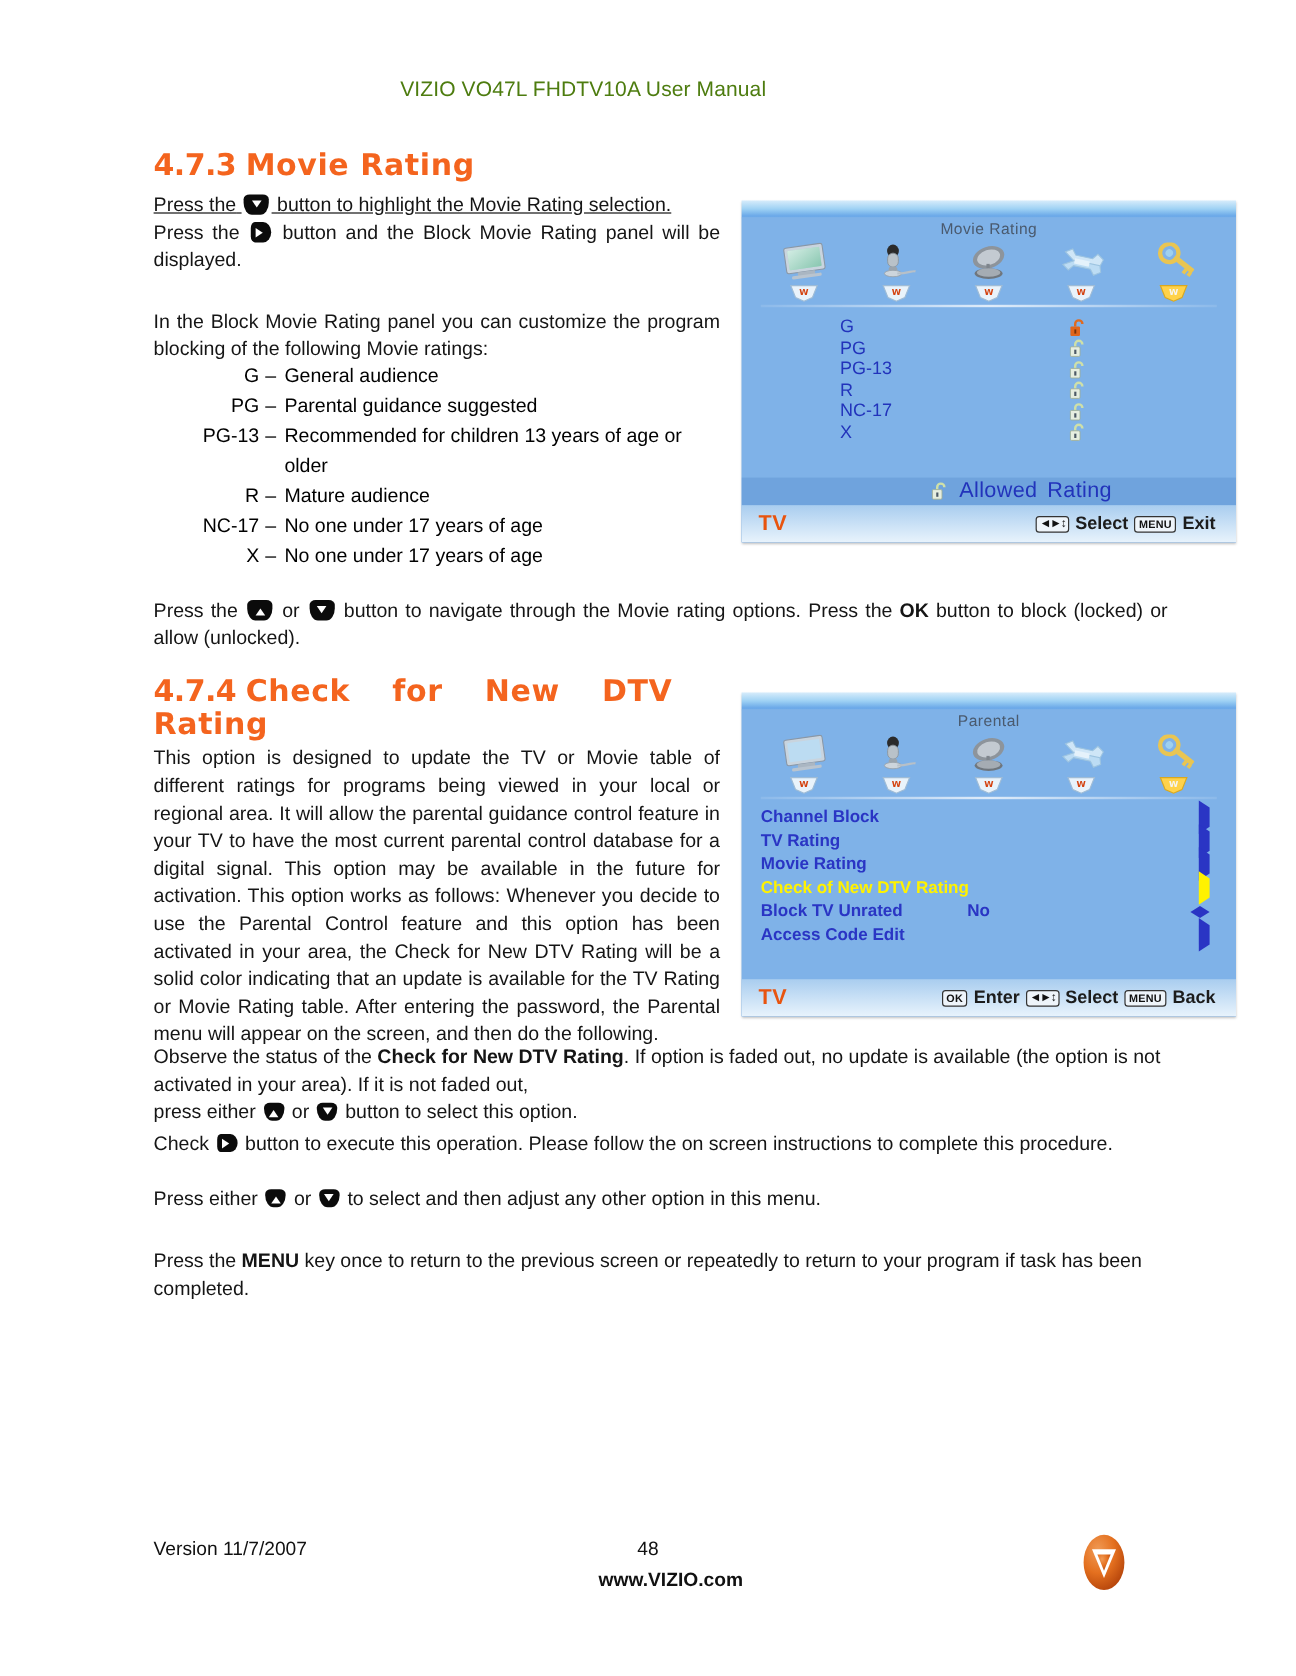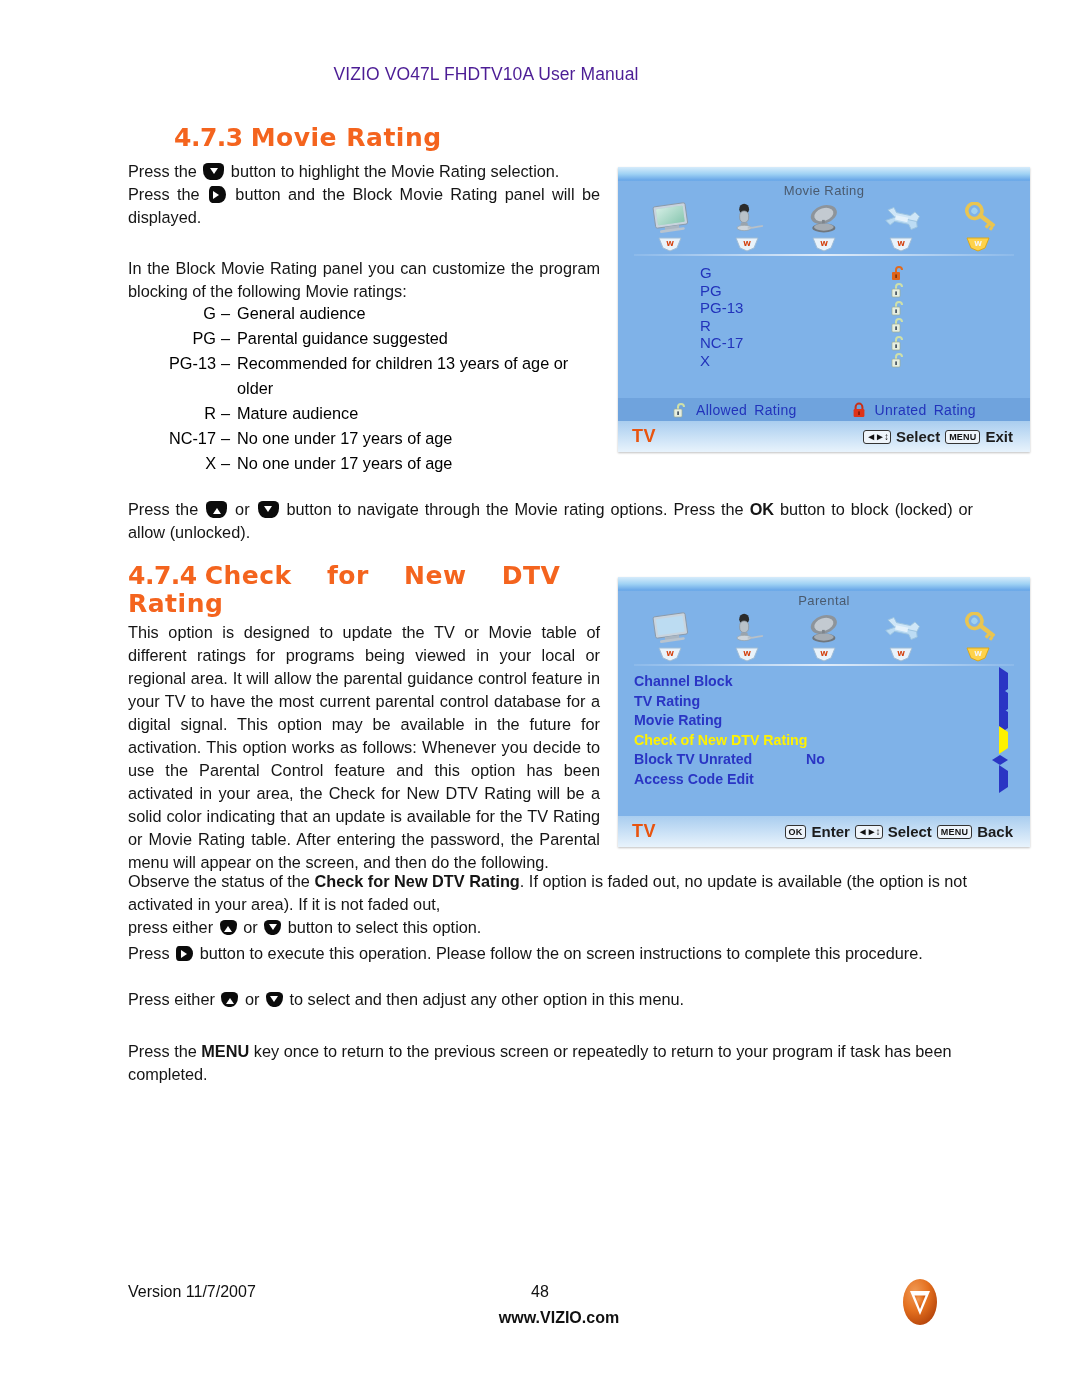--- a/index.html
+++ b/index.html
@@ -24,38 +24,38 @@
 
   
   .doc-header {
     position: absolute;
     left: 0;
     top: 64px;
     width: 972px;
     text-align: center;
     font-size: 17.5px;
     letter-spacing: 0.1px;
-    color: #4c1d95;
+    color: #4d7c0f;
   }
 
   
   .sec-heading {
     position: absolute;
     color: #F4641E;
     font-family: "DejaVu Sans", sans-serif;
     font-weight: bold;
     font-size: 25px;
     letter-spacing: 0.5px;
     line-height: 1.12;
   }
   .sec-heading .num {
     letter-spacing: -0.5px;
     margin-right: 8px;
   }
-  #heading-473 { left: 128px; top: 124px; margin-left: 46px; }
+  #heading-473 { left: 128px; top: 124px; }
   #heading-474 {
     left: 128px; top: 562px;
     width: 490px;
   }
   #heading-474 .title {
     display: inline;
     word-spacing: 26px;
   }
 
   
@@ -199,21 +199,22 @@
   .rate-row .lockwrap { width: 20px; height: 16px; }
 
   .legend-bar {
     position: absolute;
     left: 0; right: 0; bottom: 31px;
     height: 23px;
     background: #6fa3dd;
     display: flex;
     align-items: center;
     color: #2233bb;
-    font-size: 14px;
+    font-size: 18px;
+    flex-direction: column;
   }
   .legend-item { display: flex; align-items: center; }
   .legend-item .lockwrap { width: 19px; height: 16px; margin-right: 5px; }
   .legend-allowed { margin-left: 54px; }
   .legend-blocked { margin-left: 54px; }
   .legend-item span { letter-spacing: .3px; word-spacing: 3px; }
 
   .status-bar {
     position: absolute;
     left: 0; right: 0; bottom: 0;
@@ -337,21 +338,21 @@
 <body>
 
 <div class="page">
 
   <div class="doc-header">VIZIO VO47L FHDTV10A User Manual</div>
 
   <div class="sec-heading" id="heading-473">
     <span class="num">4.7.3</span><span>Movie Rating</span>
   </div>
 
-  <div class="body-text left-col nojust" style="left:128px; top:160px;">
+  <div class="body-text left-col nojust" style="left:128px; top:160px;text-decoration:underline;">
     <span>Press the</span>
     <span class="key down"></span>
     <span>button to highlight the Movie Rating selection.</span>
   </div>
 
   <div class="body-text left-col" style="left:128px; top:183px;">
     <span>Press the</span>
     <span class="key right"></span>
     <span>button and the Block Movie Rating panel will be displayed.</span>
   </div>
@@ -756,21 +757,21 @@
 
   <div class="body-text full nojust" style="left:128px; top:916px;">
     <span>press either</span>
     <span class="key up small"></span>
     <span>or</span>
     <span class="key down small"></span>
     <span>button to select this option.</span>
   </div>
 
   <div class="body-text full" style="left:128px; top:942px;">
-    <span>Press</span>
+    <span>Check</span>
     <span class="key right small"></span>
     <span>button to execute this operation. Please follow the on screen instructions to complete this procedure.</span>
   </div>
 
   <div class="body-text full nojust" style="left:128px; top:988px;">
     <span>Press either</span>
     <span class="key up small"></span>
     <span>or</span>
     <span class="key down small"></span>
     <span>to select and then adjust any other option in this menu.</span>

